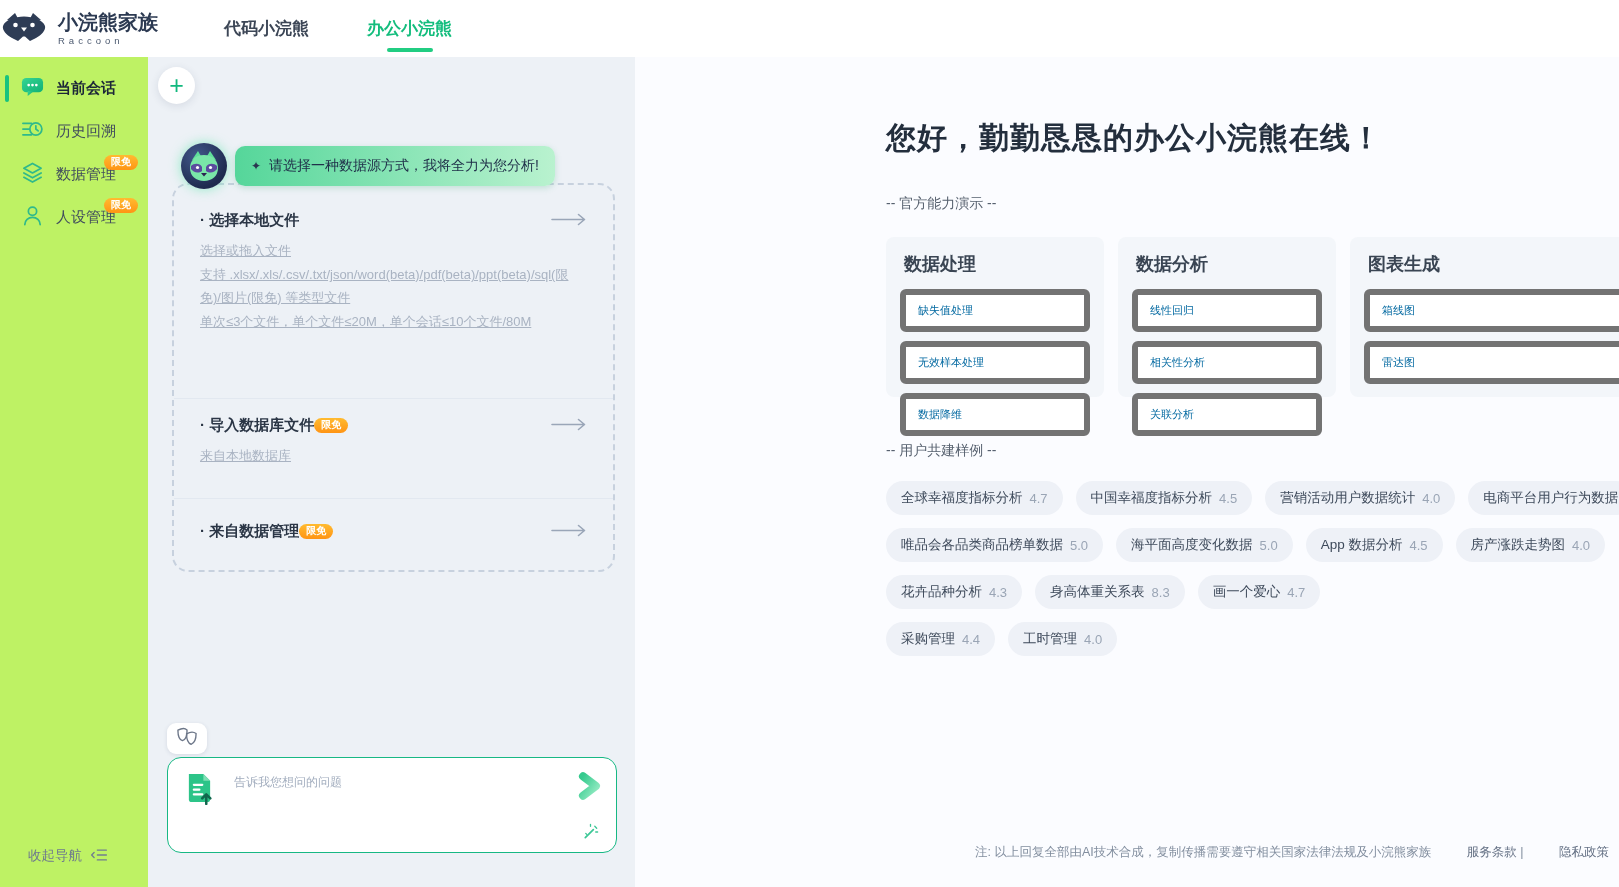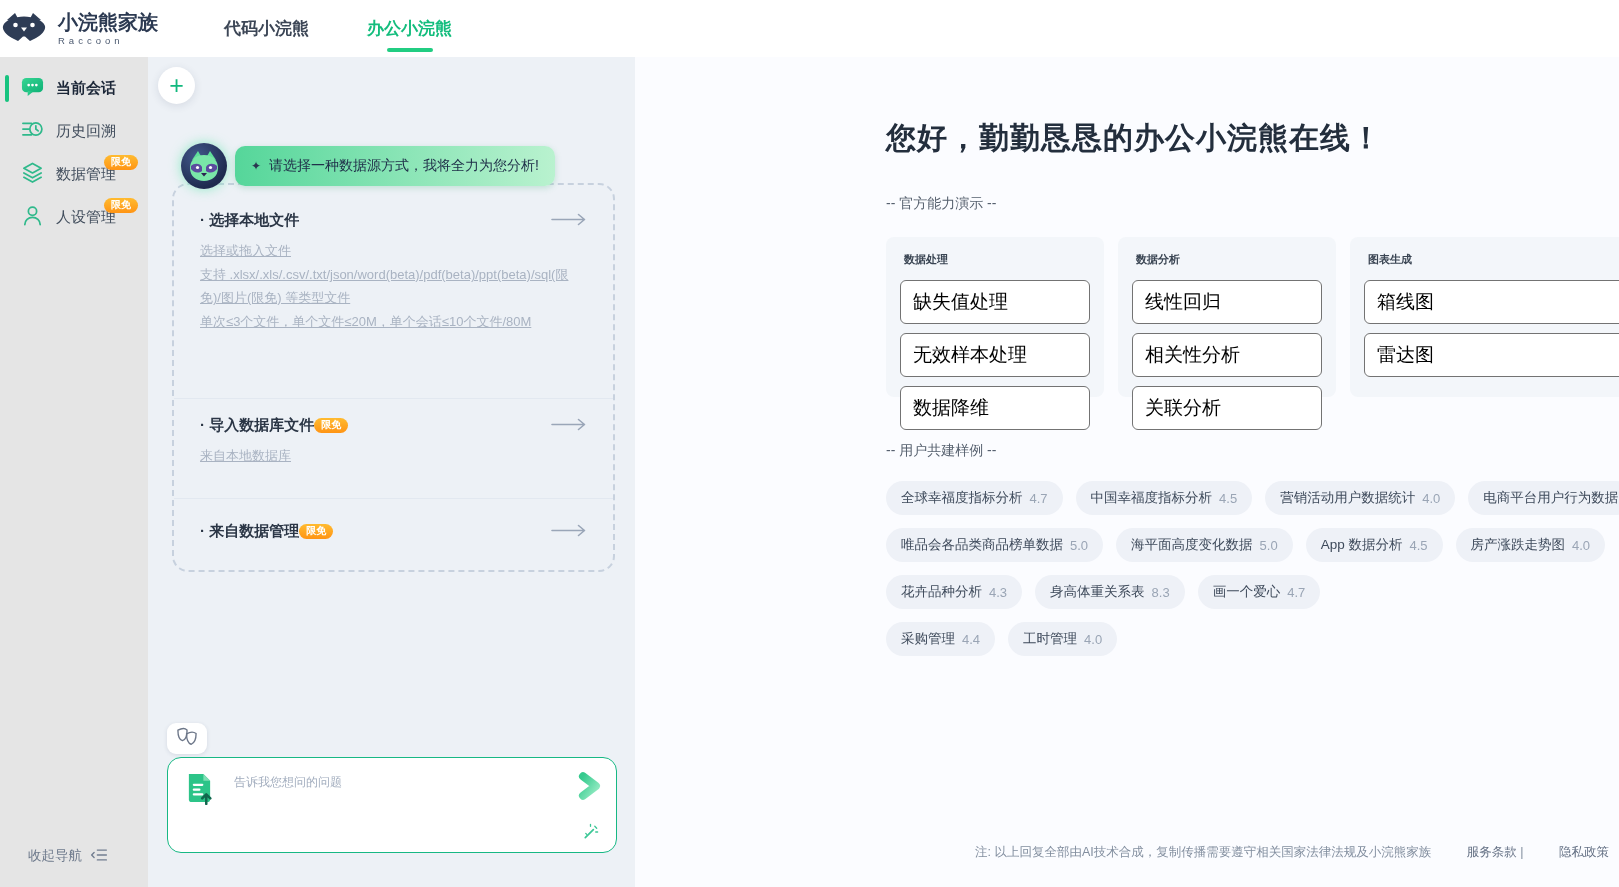--- a/index.html
+++ b/index.html
@@ -14,21 +14,21 @@
   .tabs { display:flex; gap:58px; margin-left:28px; height:57px; align-items:stretch; }
   .tab { font-size:17px; color:#3c4656; font-weight:600; position:relative; display:flex; align-items:center; cursor:pointer; }
   .tab.active { color:#13bd7d; font-weight:700; }
   .tab.active::after { content:""; position:absolute; left:50%; transform:translateX(-50%);
     bottom:5px; width:46px; height:4px; border-radius:2px; background:#21cd82; }
 
   
   .app-body { display:flex; height:830px; }
 
   
-  .sidebar { width:148px; background:#e5e5e5; position:relative; flex-shrink:0;text-align:right; }
+  .sidebar { width:148px; background:#bef264; position:relative; flex-shrink:0;text-align:right; }
   .sb-items { padding-top:10px; }
   .sb-item { height:43px; display:flex; align-items:center; gap:12px; padding-left:21px; position:relative; cursor:pointer; }
   .sb-item .bar { display:none; }
   .sb-item.active .bar { display:block; position:absolute; left:5px; top:8px; width:4px; height:27px; border-radius:2px; background:#17c37f; }
   .sb-label { font-size:15px; color:#424e5d; }
   .sb-item.active .sb-label { font-weight:700; color:#1c2738; }
   .badge { background:linear-gradient(180deg,#ffbb30,#ff9414); color:#fff; font-size:10px;
     font-weight:700; padding:2px 7px 3px; border-radius:9px; line-height:1; white-space:nowrap; }
   .sb-badge { position:absolute; right:10px; top:2px; }
   .collapse { position:absolute; left:28px; bottom:22px; display:flex; gap:8px; align-items:center;
@@ -75,23 +75,23 @@
 
   
   .main { flex:1; background:#fbfcff; position:relative; padding:61px 0 0 251px; overflow:hidden; }
   .greeting { font-size:30px; font-weight:800; color:#232e3d; letter-spacing:1px; }
   .sec-label { font-size:14px; color:#57616f; }
   .sec-label.demo { margin-top:36px; }
   .sec-label.examples { margin-top:45px; }
   .cards-row { display:flex; gap:14px; margin-top:24px; height:160px; }
   .cap-card { width:218px; background:#f3f6fa; border-radius:8px; padding:13px 14px; flex-shrink:0; }
   .cap-card.wide { width:320px; }
-  .cap-title { font-size:11px; font-weight:600; color:#3a4553; margin:2px 0 13px 4px; }
-  .cap-item { background:#fff; border:1px solid #737373; border-radius:6px; padding:8px 12px;
-    font-size:19px; color:#000000; margin-bottom:9px; cursor:pointer; }
+  .cap-title { font-size:18px; font-weight:600; color:#3a4553; margin:2px 0 13px 4px; }
+  .cap-item { background:#fff; border:6px solid #737373; border-radius:6px; padding:8px 12px;
+    font-size:11px; color:#0369a1; margin-bottom:9px; cursor:pointer; }
   .pill-rows { margin-top:21px; }
   .pill-row { display:flex; gap:13px; margin-bottom:13px; }
   .pill { display:inline-flex; align-items:center; background:#eef1f7; border-radius:17px;
     padding:8px 15px; font-size:13.5px; color:#3e4a5b; cursor:pointer; white-space:nowrap; }
   .pill .rating { color:#9aa5b5; margin-left:7px; font-size:13px; }
   .footnote { position:absolute; right:10px; bottom:26px; font-size:12.5px; color:#828e9f; }
   .footnote .link { color:#667286; cursor:pointer;margin-left:32px; }
 </style>
 </head>
 <body>

